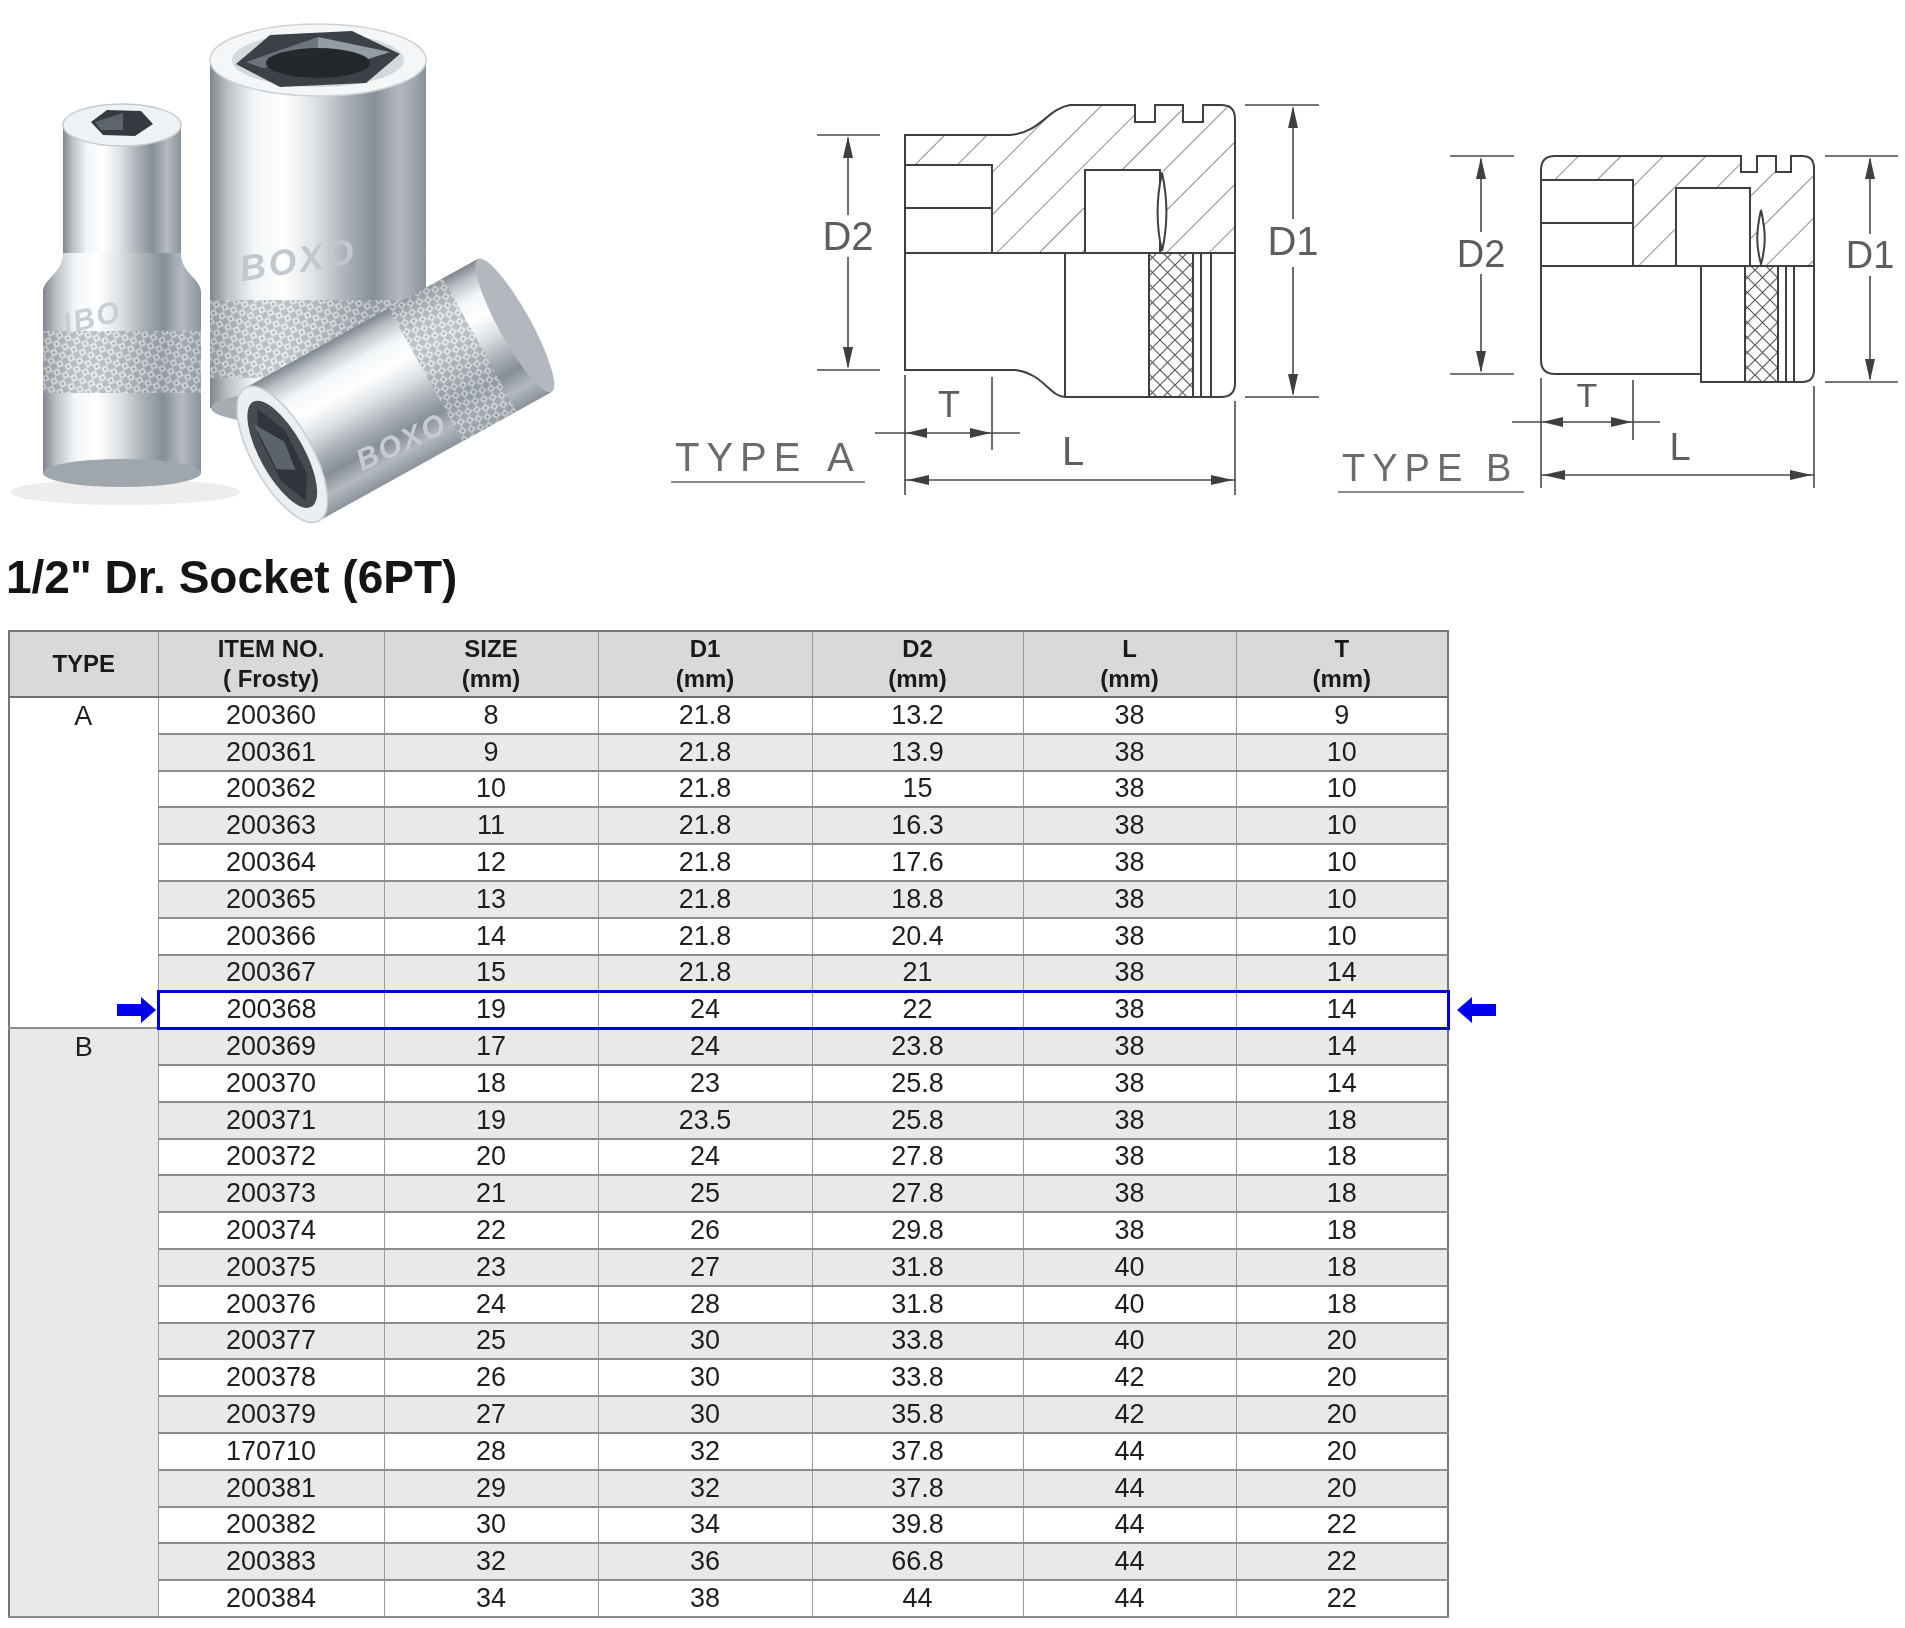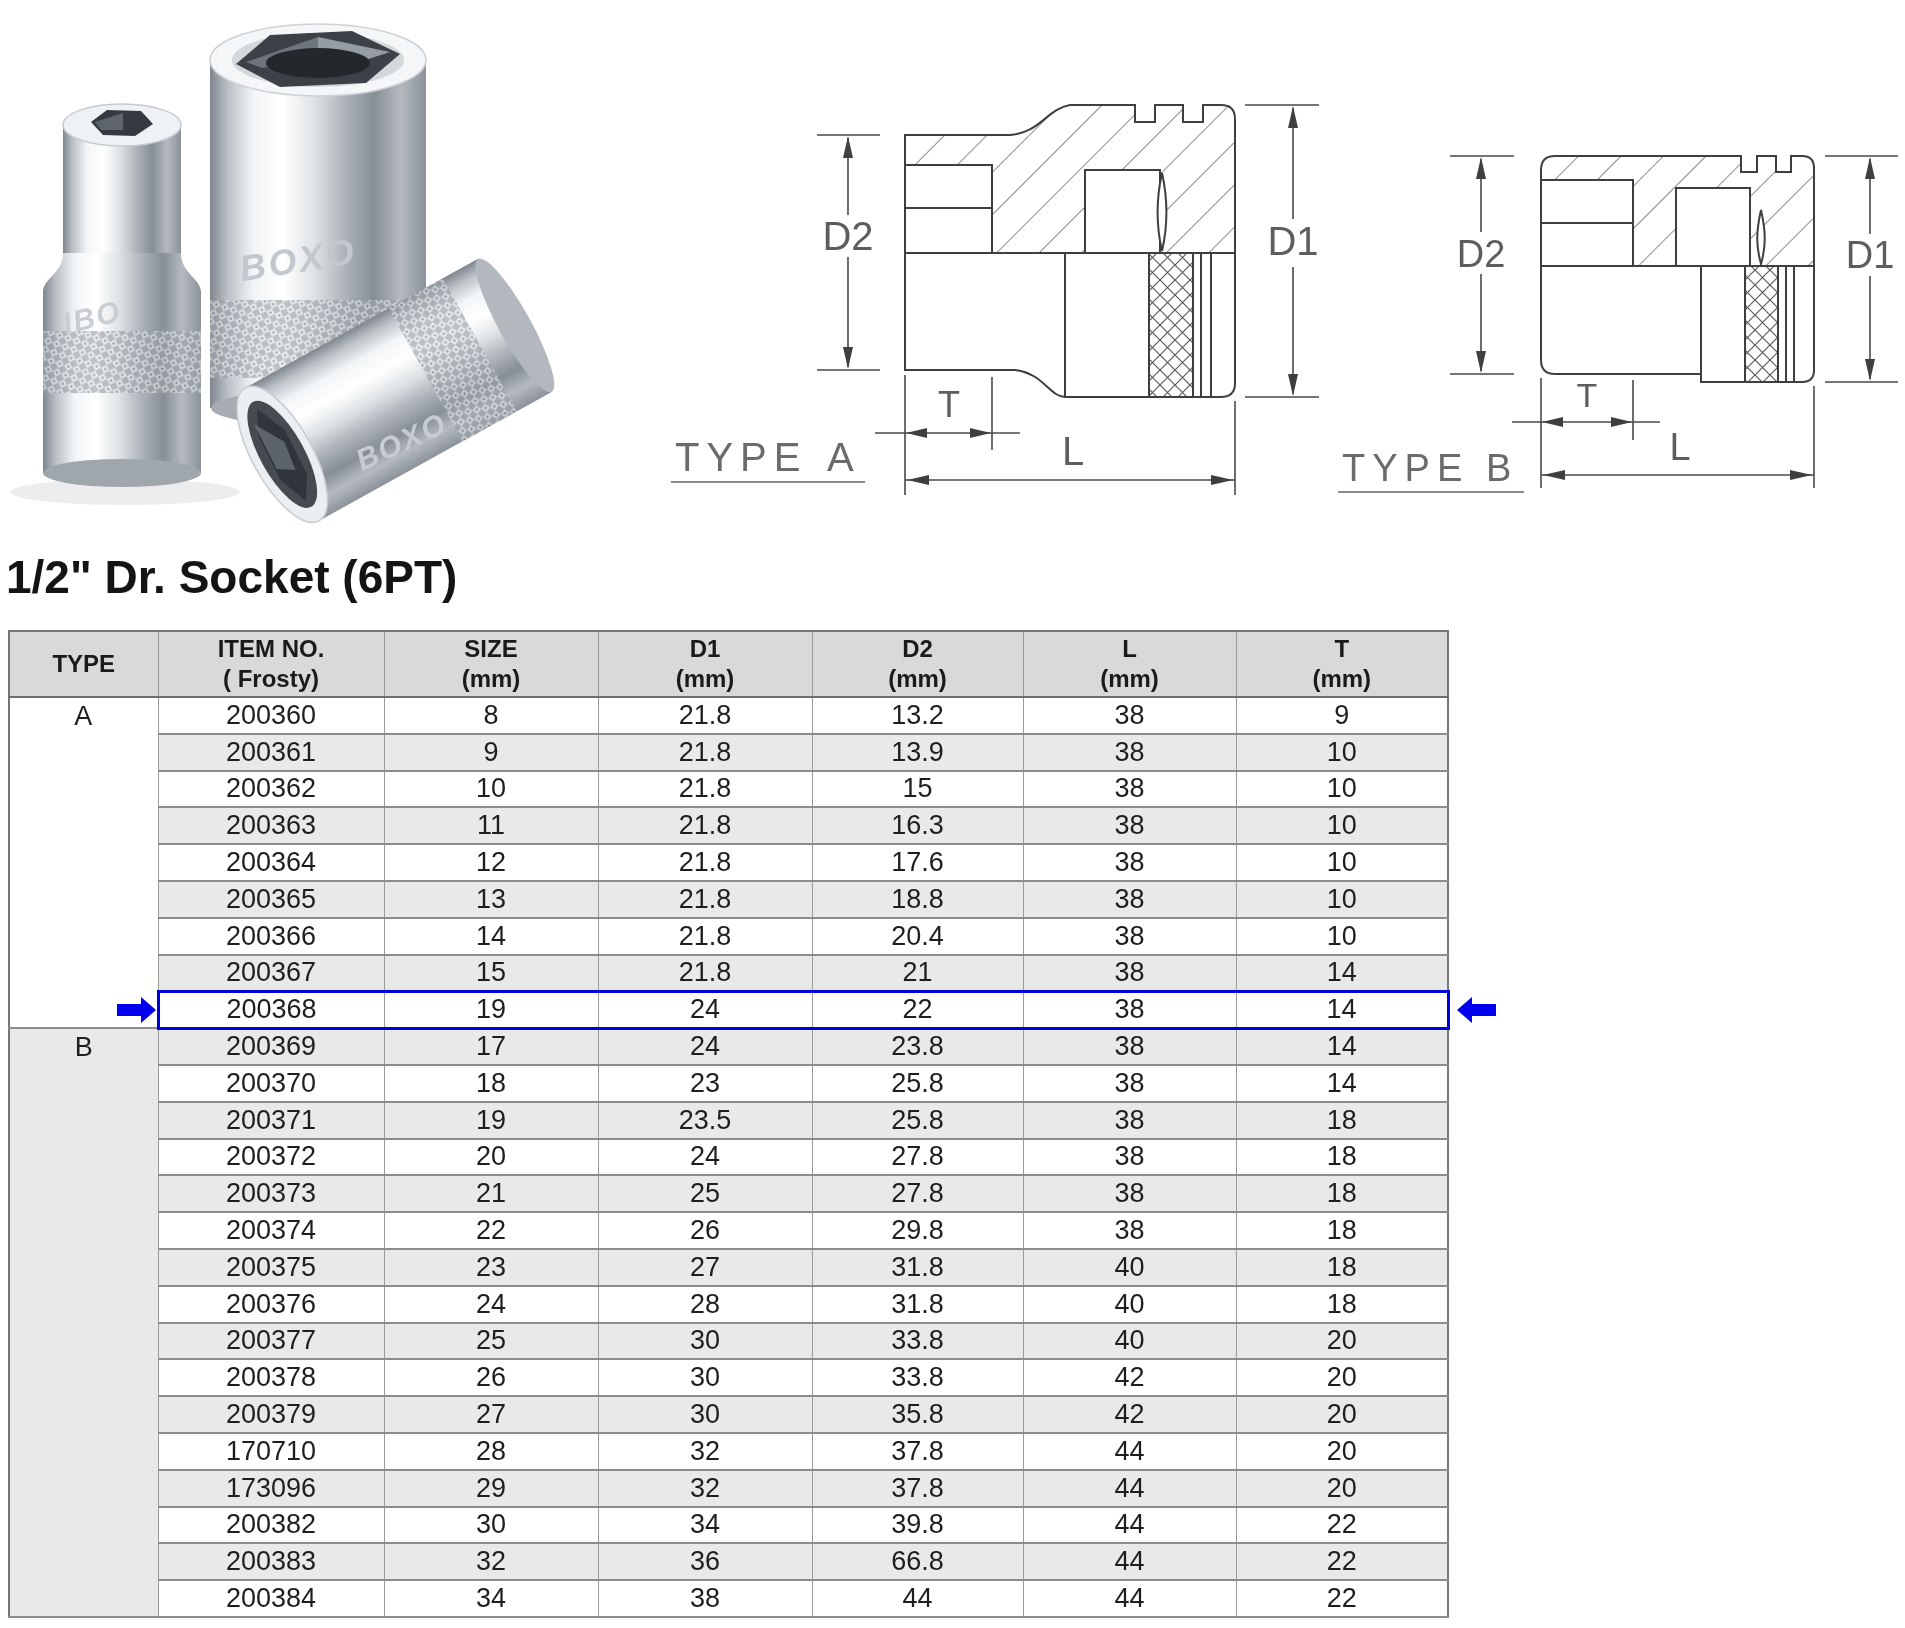--- a/index.html
+++ b/index.html
@@ -440,21 +440,21 @@
         </tr>
         <tr>
           <td>170710</td>
           <td>28</td>
           <td>32</td>
           <td>37.8</td>
           <td>44</td>
           <td>20</td>
         </tr>
         <tr class="alt">
-          <td>173096</td>
+          <td>200381</td>
           <td>29</td>
           <td>32</td>
           <td>37.8</td>
           <td>44</td>
           <td>20</td>
         </tr>
         <tr>
           <td>200382</td>
           <td>30</td>
           <td>34</td>

